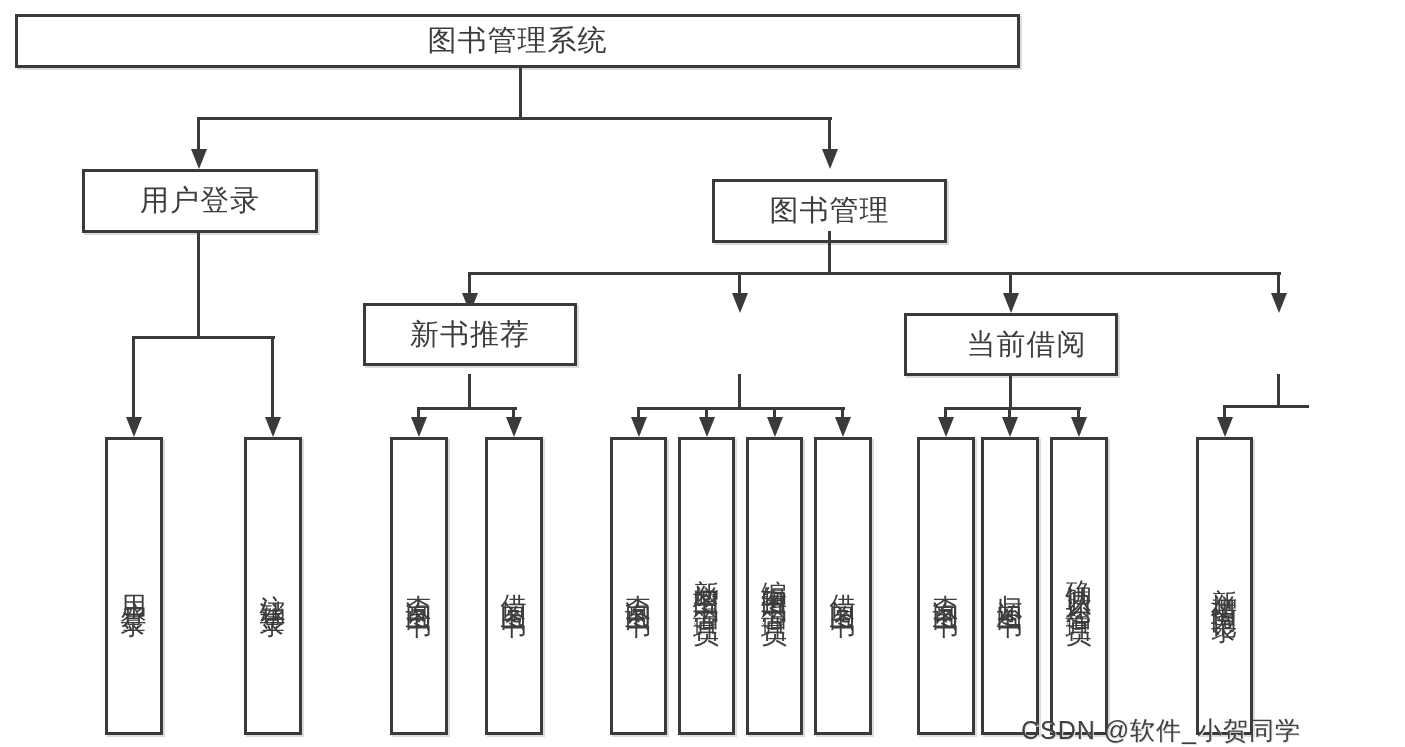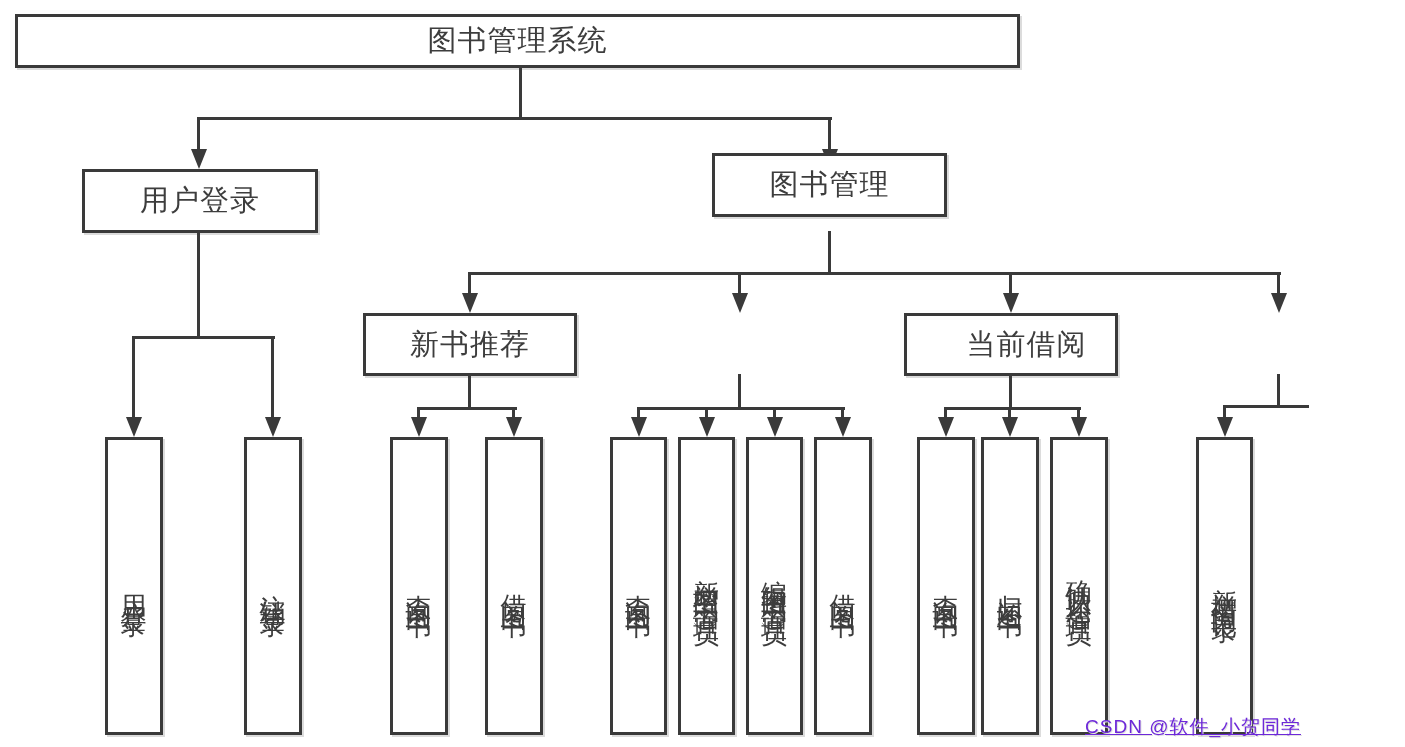--- a/index.html
+++ b/index.html
@@ -17,60 +17,60 @@
     writing-mode:vertical-rl;text-orientation:mixed;
     font-size:26px;letter-spacing:6px;line-height:1;
   }
   .line{position:absolute;background:#3a3a3a;}
   .arrow{
     position:absolute;width:0;height:0;
     border-left:8px solid transparent;border-right:8px solid transparent;
     border-top:20px solid #3a3a3a;
   }
   .watermark{
-    position:absolute;font-size:19px;color:#6d28d9;letter-spacing:1px;
-    text-shadow:1px 1px 0 #e2e2e2;white-space:nowrap;text-decoration:underline;
+    position:absolute;font-size:25px;color:#404040;letter-spacing:1px;
+    text-shadow:1px 1px 0 #e2e2e2;white-space:nowrap;
   }
 </style>
 </head>
 <body>
 
 <div id="canvas">
 
   <div class="box h-label" style="left:15px;top:14px;width:1005px;height:54px;">图书管理系统</div>
 
   <div class="line" style="left:519px;top:66px;width:3px;height:54px;"></div>
   <div class="line" style="left:197px;top:117px;width:635px;height:3px;"></div>
   <div class="line" style="left:197px;top:117px;width:3px;height:35px;"></div>
   <div class="arrow" style="left:191px;top:149px;"></div>
   <div class="line" style="left:828px;top:117px;width:3px;height:35px;"></div>
   <div class="arrow" style="left:822px;top:149px;"></div>
 
   <div class="box h-label" style="left:82px;top:169px;width:236px;height:64px;">用户登录</div>
-  <div class="box h-label" style="left:712px;top:153px;width:235px;height:64px;text-align:right;">图书管理</div>
+  <div class="box h-label" style="left:712px;top:179px;width:235px;height:64px;text-align:right;">图书管理</div>
 
   <div class="line" style="left:197px;top:231px;width:3px;height:108px;"></div>
   <div class="line" style="left:132px;top:336px;width:143px;height:3px;"></div>
   <div class="line" style="left:132px;top:336px;width:3px;height:84px;"></div>
   <div class="arrow" style="left:126px;top:417px;"></div>
   <div class="line" style="left:271px;top:336px;width:3px;height:84px;"></div>
   <div class="arrow" style="left:265px;top:417px;"></div>
 
   <div class="line" style="left:828px;top:231px;width:3px;height:44px;"></div>
   <div class="line" style="left:468px;top:272px;width:813px;height:3px;"></div>
   <div class="line" style="left:468px;top:272px;width:3px;height:24px;"></div>
   <div class="arrow" style="left:462px;top:293px;"></div>
   <div class="line" style="left:738px;top:272px;width:3px;height:24px;"></div>
   <div class="arrow" style="left:732px;top:293px;"></div>
   <div class="line" style="left:1009px;top:272px;width:3px;height:24px;"></div>
   <div class="arrow" style="left:1003px;top:293px;"></div>
   <div class="line" style="left:1277px;top:272px;width:3px;height:24px;"></div>
   <div class="arrow" style="left:1271px;top:293px;"></div>
 
-  <div class="box h-label" style="left:363px;top:313px;width:214px;height:63px;">新书推荐</div>
+  <div class="box h-label" style="left:363px;top:303px;width:214px;height:63px;">新书推荐</div>
   <div class="box h-label" style="left:904px;top:313px;width:214px;height:63px;padding-left:31px;">当前借阅</div>
 
   <div class="line" style="left:468px;top:374px;width:3px;height:36px;"></div>
   <div class="line" style="left:417px;top:407px;width:100px;height:3px;"></div>
   <div class="line" style="left:417px;top:407px;width:3px;height:13px;"></div>
   <div class="arrow" style="left:411px;top:417px;"></div>
   <div class="line" style="left:512px;top:407px;width:3px;height:13px;"></div>
   <div class="arrow" style="left:506px;top:417px;"></div>
 
   <div class="line" style="left:738px;top:374px;width:3px;height:36px;"></div>

